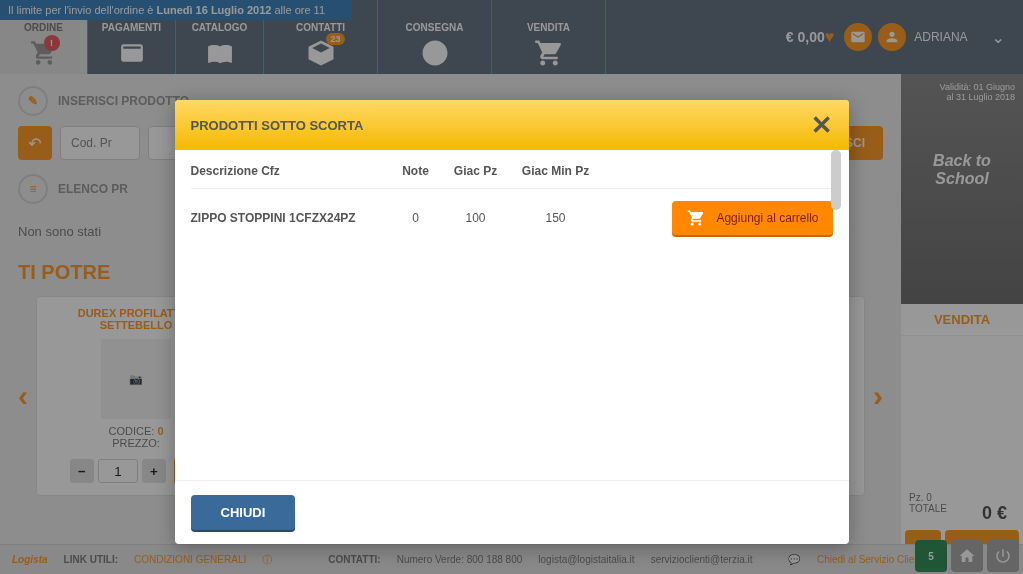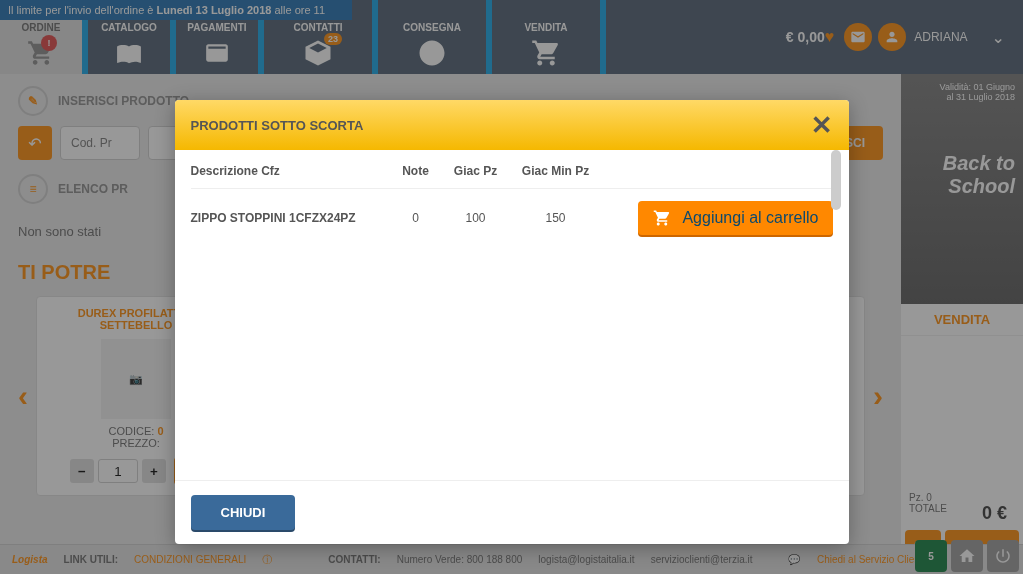--- a/index.html
+++ b/index.html
@@ -4,21 +4,21 @@
 <style>
   * { margin: 0; padding: 0; box-sizing: border-box; font-family: Arial, sans-serif; }
   body { background: #e8e8e8; width: 1023px; height: 574px; overflow: hidden; position: relative; }
   
   
   .topbar { display: flex; height: 74px; background: #4a5b6e; }
   .deadline-banner { background: #1a6db0; color: white; font-size: 11px; padding: 4px 8px; position: absolute; top: 0; left: 0; width: 352px; z-index: 5; }
   .deadline-banner .date { font-weight: bold; }
   
   .nav-tabs { display: flex; width: 100%; }
-  .nav-tab { flex: 0 0 88px; display: flex; flex-direction: column; align-items: center; justify-content: center; color: white; font-size: 10px; font-weight: bold; border-right: 6px solid #0ea5e9; cursor: pointer; padding-top: 16px; }
+  .nav-tab { flex: 0 0 88px; display: flex; flex-direction: column; align-items: center; justify-content: center; color: white; font-size: 10px; font-weight: bold; border-right: 1px solid #0ea5e9; cursor: pointer; padding-top: 16px; }
   .nav-tab.active { background: #dcdcdc; color: #666; }
   .nav-tab.wide { flex: 0 0 114px; }
   .nav-icon { width: 40px; height: 32px; margin-top: 4px; display: flex; align-items: center; justify-content: center; position: relative; }
   .nav-icon svg { fill: white; }
   .nav-tab.active .nav-icon svg { fill: #888; }
   .badge-red { position: absolute; top: -2px; right: 4px; background: #e04040; color: white; border-radius: 50%; width: 16px; height: 16px; font-size: 9px; display: flex; align-items: center; justify-content: center; font-weight: bold; }
   .badge-orange { position: absolute; top: -4px; right: -4px; background: #ff8800; color: white; border-radius: 8px; padding: 1px 4px; font-size: 9px; font-weight: bold; }
   
   .nav-right { margin-left: auto; display: flex; align-items: center; padding: 0 18px; gap: 0; }
   .credit { color: white; font-weight: bold; font-size: 14px; }
@@ -49,21 +49,21 @@
   .product-card .code { color: #666; }
   .product-card .code .val { color: #ff8800; font-weight: bold; }
   .qty-row { display: flex; gap: 4px; justify-content: center; align-items: center; margin-top: 8px; }
   .qty-btn { width: 24px; height: 24px; background: #ddd; border: none; border-radius: 3px; cursor: pointer; font-weight: bold; }
   .qty-input { width: 40px; height: 24px; text-align: center; border: 1px solid #ccc; border-radius: 3px; }
   .cart-btn-sm { width: 28px; height: 28px; background: #ff8800; border-radius: 4px; display: flex; align-items: center; justify-content: center; cursor: pointer; margin-left: 4px; }
   
   
   .sidebar-right { width: 122px; background: #86efac; color: white; position: relative; height: 364px; }
   .promo-area { height: 230px; background: linear-gradient(#777, #555); padding: 8px; font-size: 9px; text-align: right; }
-  .promo-title { font-size: 20px; font-weight: bold; font-style: italic; text-align: right; margin-top: 50px; }
+  .promo-title { font-size: 16px; font-weight: bold; font-style: italic; text-align: center; margin-top: 50px; }
   .vendita-panel { background: white; color: #333; height: 270px; position: relative; }
   .vendita-head { color: #ff8800; font-weight: bold; text-align: center; padding: 8px; font-size: 13px; border-bottom: 1px solid #eee; }
   .vendita-total { position: absolute; bottom: 50px; left: 8px; right: 16px; font-size: 10px; color: #666; }
   .vendita-total .amount { float: right; font-size: 18px; font-weight: bold; color: #333; }
   .vendita-btns { position: absolute; bottom: 4px; left: 4px; right: 4px; display: flex; gap: 4px; }
   .calc-btn { width: 36px; height: 40px; background: #ff8800; border-radius: 4px; display: flex; align-items: center; justify-content: center; cursor: pointer; }
   .incassa-btn { flex: 1; background: #ff8800; color: white; border: none; border-radius: 4px; font-weight: bold; font-size: 12px; cursor: pointer; }
   
   
   .footer { position: absolute; bottom: 0; left: 0; right: 0; height: 30px; background: #e0e0e0; border-top: 1px solid #ccc; display: flex; align-items: center; padding: 0 12px; font-size: 10px; color: #666; gap: 16px; }
@@ -80,60 +80,60 @@
   .modal-title { font-weight: bold; color: #555; font-size: 13px; }
   .modal-close { font-size: 26px; color: #555; cursor: pointer; font-weight: bold; line-height: 1; }
   .modal-body { flex: 1; padding: 0 16px; overflow-y: auto; }
   .modal-table-head { display: flex; padding: 14px 0 10px; font-size: 12px; font-weight: bold; color: #555; border-bottom: 1px solid #eee; }
   .modal-row { display: flex; align-items: center; padding: 12px 0; font-size: 12px; color: #555; }
   .col-desc { flex: 0 0 200px; font-weight: bold; }
   .col-note { flex: 0 0 50px; text-align: center; }
   .col-giac { flex: 0 0 70px; text-align: center; }
   .col-min { flex: 0 0 90px; text-align: center; }
   .col-act { flex: 1; display: flex; justify-content: flex-end; }
-  .add-cart-btn { background: #ff8800; color: #0c4a6e; border: none; border-radius: 4px; padding: 8px 14px; font-size: 16px; cursor: pointer; display: flex; align-items: center; gap: 10px; box-shadow: 0 2px 0 #cc6600; }
+  .add-cart-btn { background: #ff8800; color: #7f1d1d; border: none; border-radius: 4px; padding: 8px 14px; font-size: 12px; cursor: pointer; display: flex; align-items: center; gap: 10px; box-shadow: 0 2px 0 #cc6600; }
   .add-cart-btn svg { fill: white; }
   .modal-footer { padding: 14px 16px; border-top: 1px solid #eee; }
   .close-btn { background: #3a6a9a; color: white; border: none; border-radius: 4px; padding: 10px 30px; font-size: 13px; font-weight: bold; cursor: pointer; box-shadow: 0 2px 0 #2a4a6a; }
   .modal-scrollbar { position: absolute; right: 8px; top: 50px; bottom: 56px; width: 10px; }
   .scrollbar-thumb { background: #ccc; border-radius: 5px; height: 60px; width: 100%; }
 </style>
 </head>
 <body>
 
 <div class="deadline-banner">
   <span>Il limite per l'invio dell'ordine è </span>
-  <span class="date">Lunedì 13 Luglio 2018</span>
+  <span class="date">Lunedì 16 Luglio 2012</span>
   <span> alle ore 11</span>
 </div>
 
 <div class="topbar">
   <div class="nav-tabs">
     <div class="nav-tab active">
       <span>ORDINE</span>
       <div class="nav-icon">
         <svg width="32" height="28" viewBox="0 0 24 24">
             <path d="M7 18c-1.1 0-2 .9-2 2s.9 2 2 2 2-.9 2-2-.9-2-2-2zM1 2v2h2l3.6 7.6L5.2 14c-.2.3-.2.7-.2 1 0 1.1.9 2 2 2h12v-2H7.4l1.1-2h7.5c.8 0 1.4-.4 1.8-1l3.6-6.5c.1-.2.1-.3.1-.5 0-.6-.4-1-1-1H5.2l-1-2H1zm16 16c-1.1 0-2 .9-2 2s.9 2 2 2 2-.9 2-2-.9-2-2-2z"></path>
           </svg>
         <span class="badge-red">!</span>
       </div>
     </div>
     <div class="nav-tab">
+      <span>PAGAMENTI</span>
+      <div class="nav-icon">
+        <svg width="32" height="26" viewBox="0 0 24 24">
+            <path d="M20 4H4c-1.1 0-2 .9-2 2v12c0 1.1.9 2 2 2h16c1.1 0 2-.9 2-2V6c0-1.1-.9-2-2-2zm0 4H4V6h16v2z"></path>
+          </svg>
+      </div>
+    </div>
+    <div class="nav-tab">
       <span>CATALOGO</span>
       <div class="nav-icon">
         <svg width="30" height="26" viewBox="0 0 24 24">
             <path d="M21 5c-1.1-.4-2.3-.5-3.5-.5-2 0-4.1.4-5.5 1.5-1.4-1.1-3.5-1.5-5.5-1.5S2.5 4.9 1 6v14.7c0 .3.3.5.5.5.1 0 .2 0 .2-.1 1.4-.7 3.3-1.1 4.8-1.1 2 0 4.1.4 5.5 1.5 1.3-.8 3.8-1.5 5.5-1.5 1.7 0 3.5.3 4.8 1.1.1 0 .1.1.2.1.3 0 .5-.3.5-.5V6c-.6-.5-1.3-.8-2-1z"></path>
-          </svg>
-      </div>
-    </div>
-    <div class="nav-tab">
-      <span>PAGAMENTI</span>
-      <div class="nav-icon">
-        <svg width="32" height="26" viewBox="0 0 24 24">
-            <path d="M20 4H4c-1.1 0-2 .9-2 2v12c0 1.1.9 2 2 2h16c1.1 0 2-.9 2-2V6c0-1.1-.9-2-2-2zm0 4H4V6h16v2z"></path>
           </svg>
       </div>
     </div>
     <div class="nav-tab wide">
       <span>CONTATTI</span>
       <div class="nav-icon">
         <svg width="34" height="30" viewBox="0 0 24 24">
             <path d="M12 2L2 7v10l10 5 10-5V7L12 2zm0 2.3L19 8l-7 3.5L5 8l7-3.7z"></path>
           </svg>
         <span class="badge-orange">23</span>

